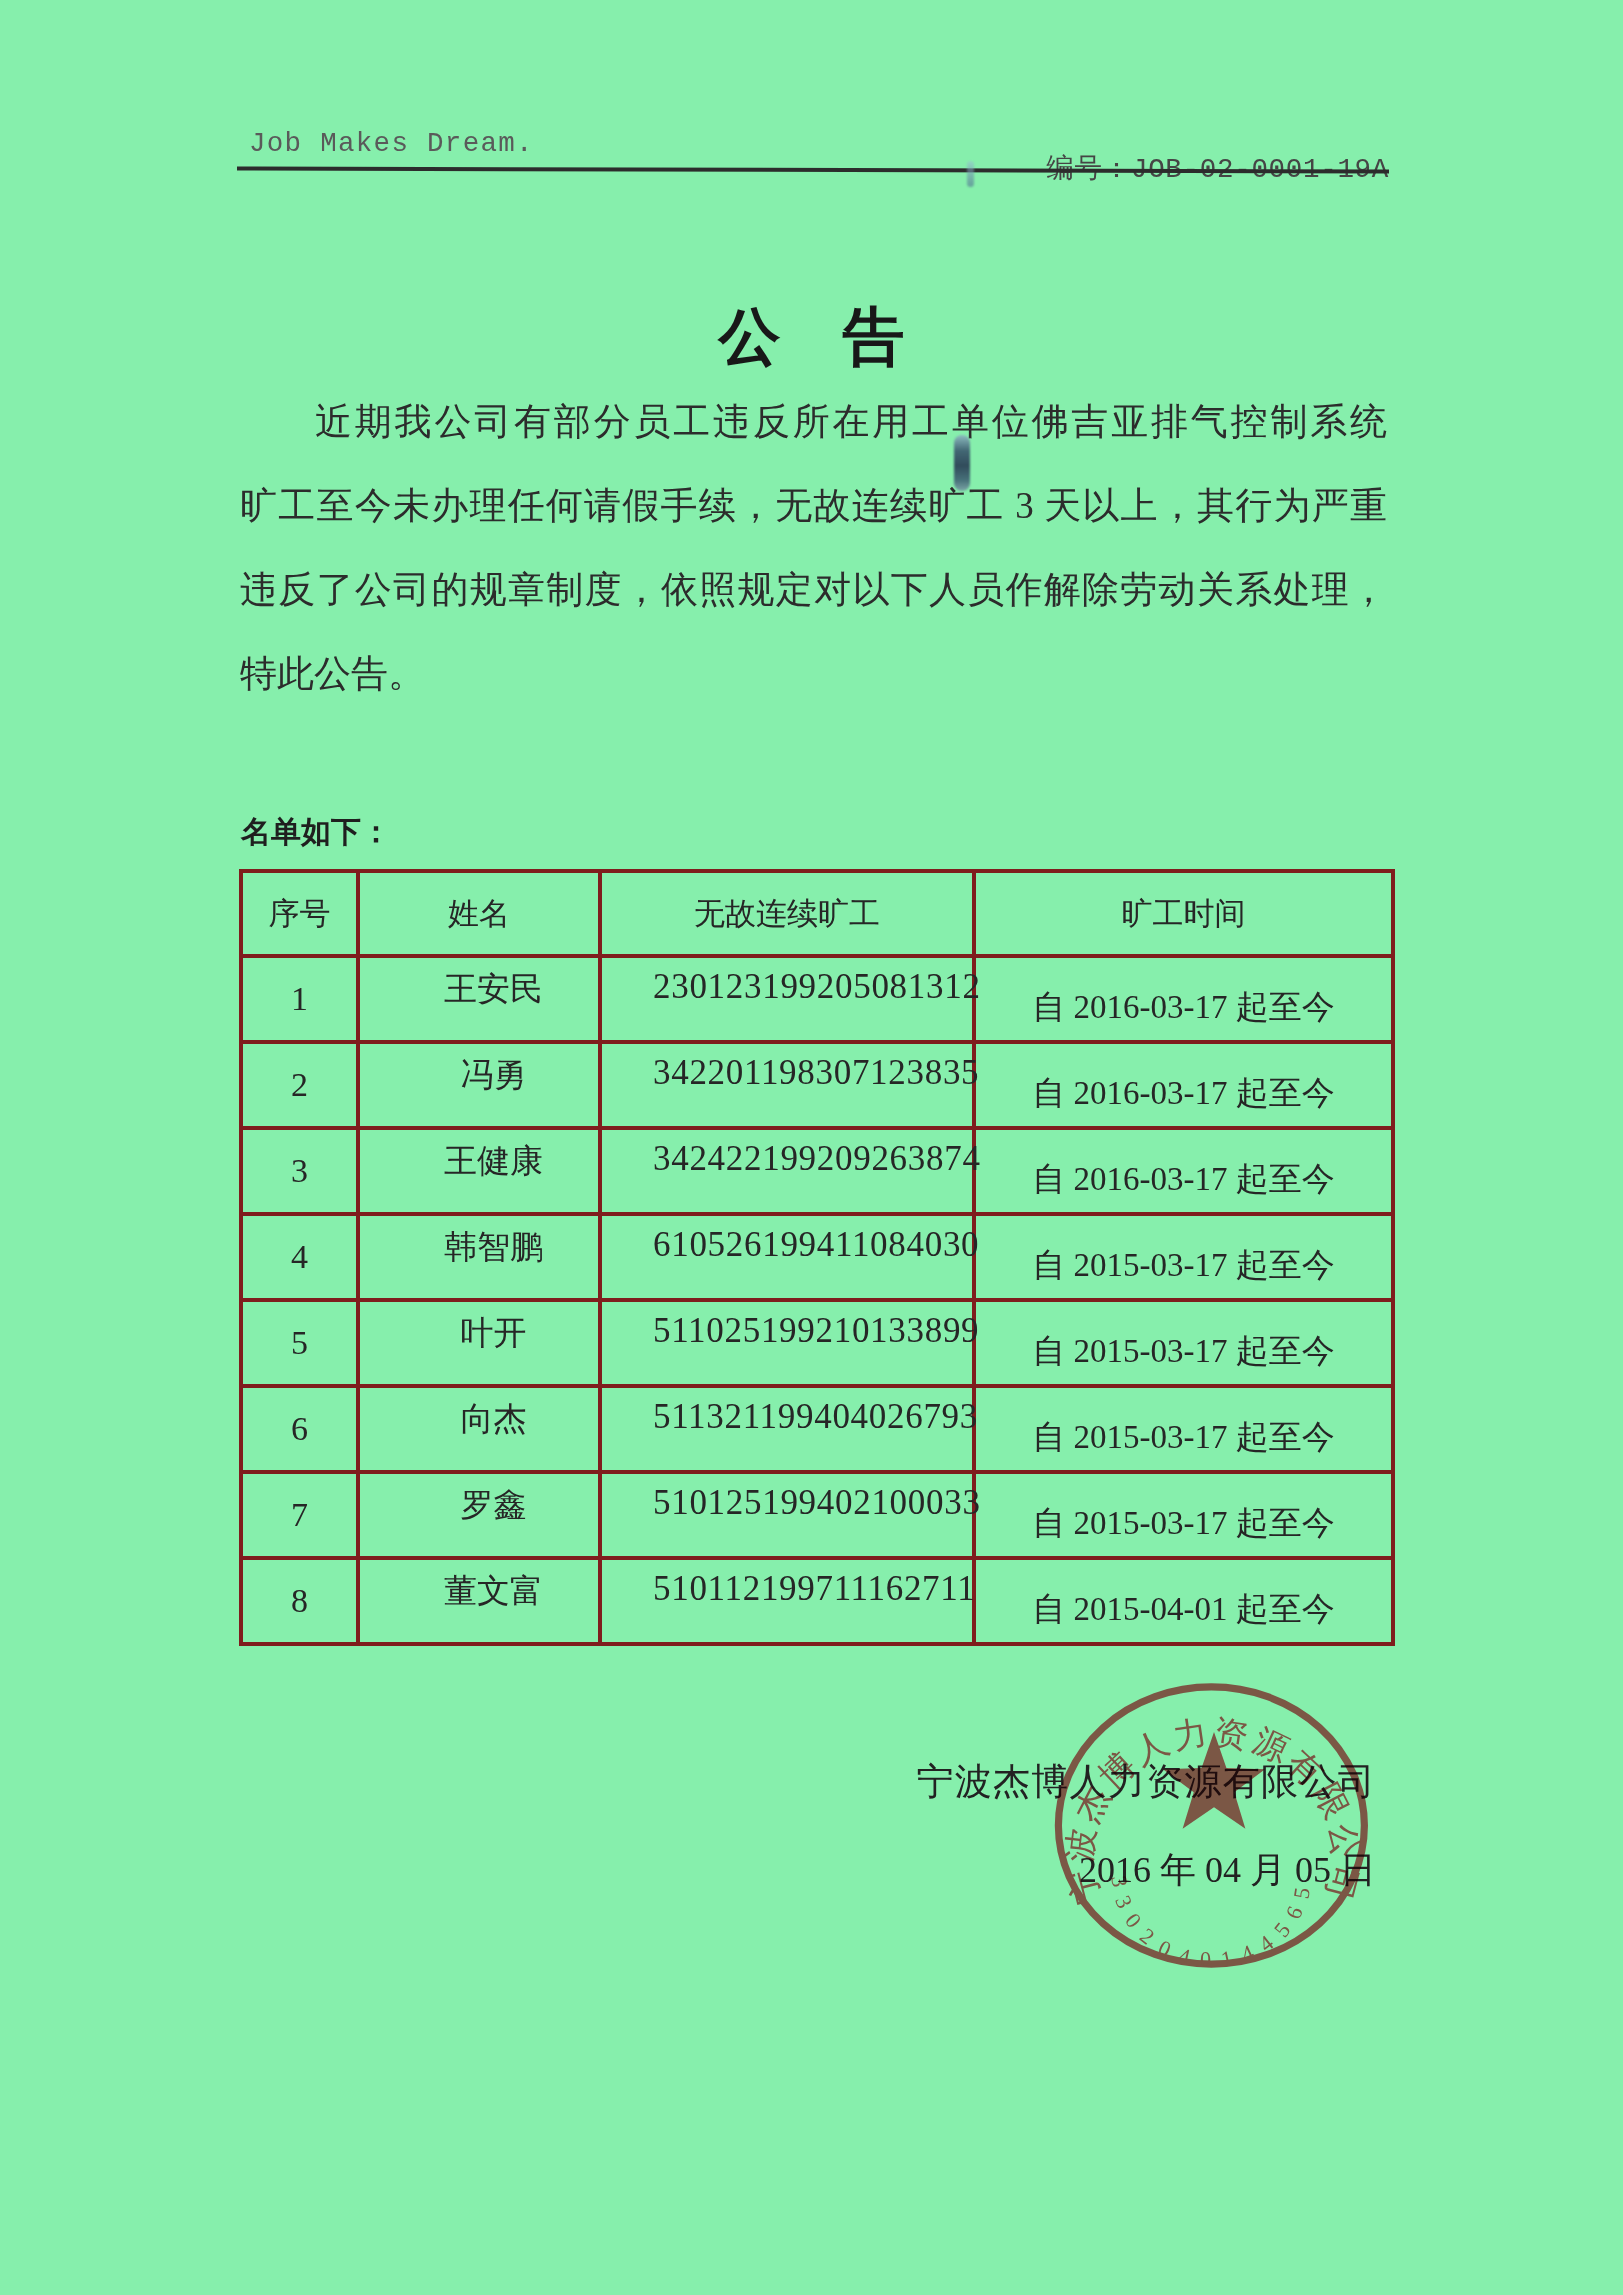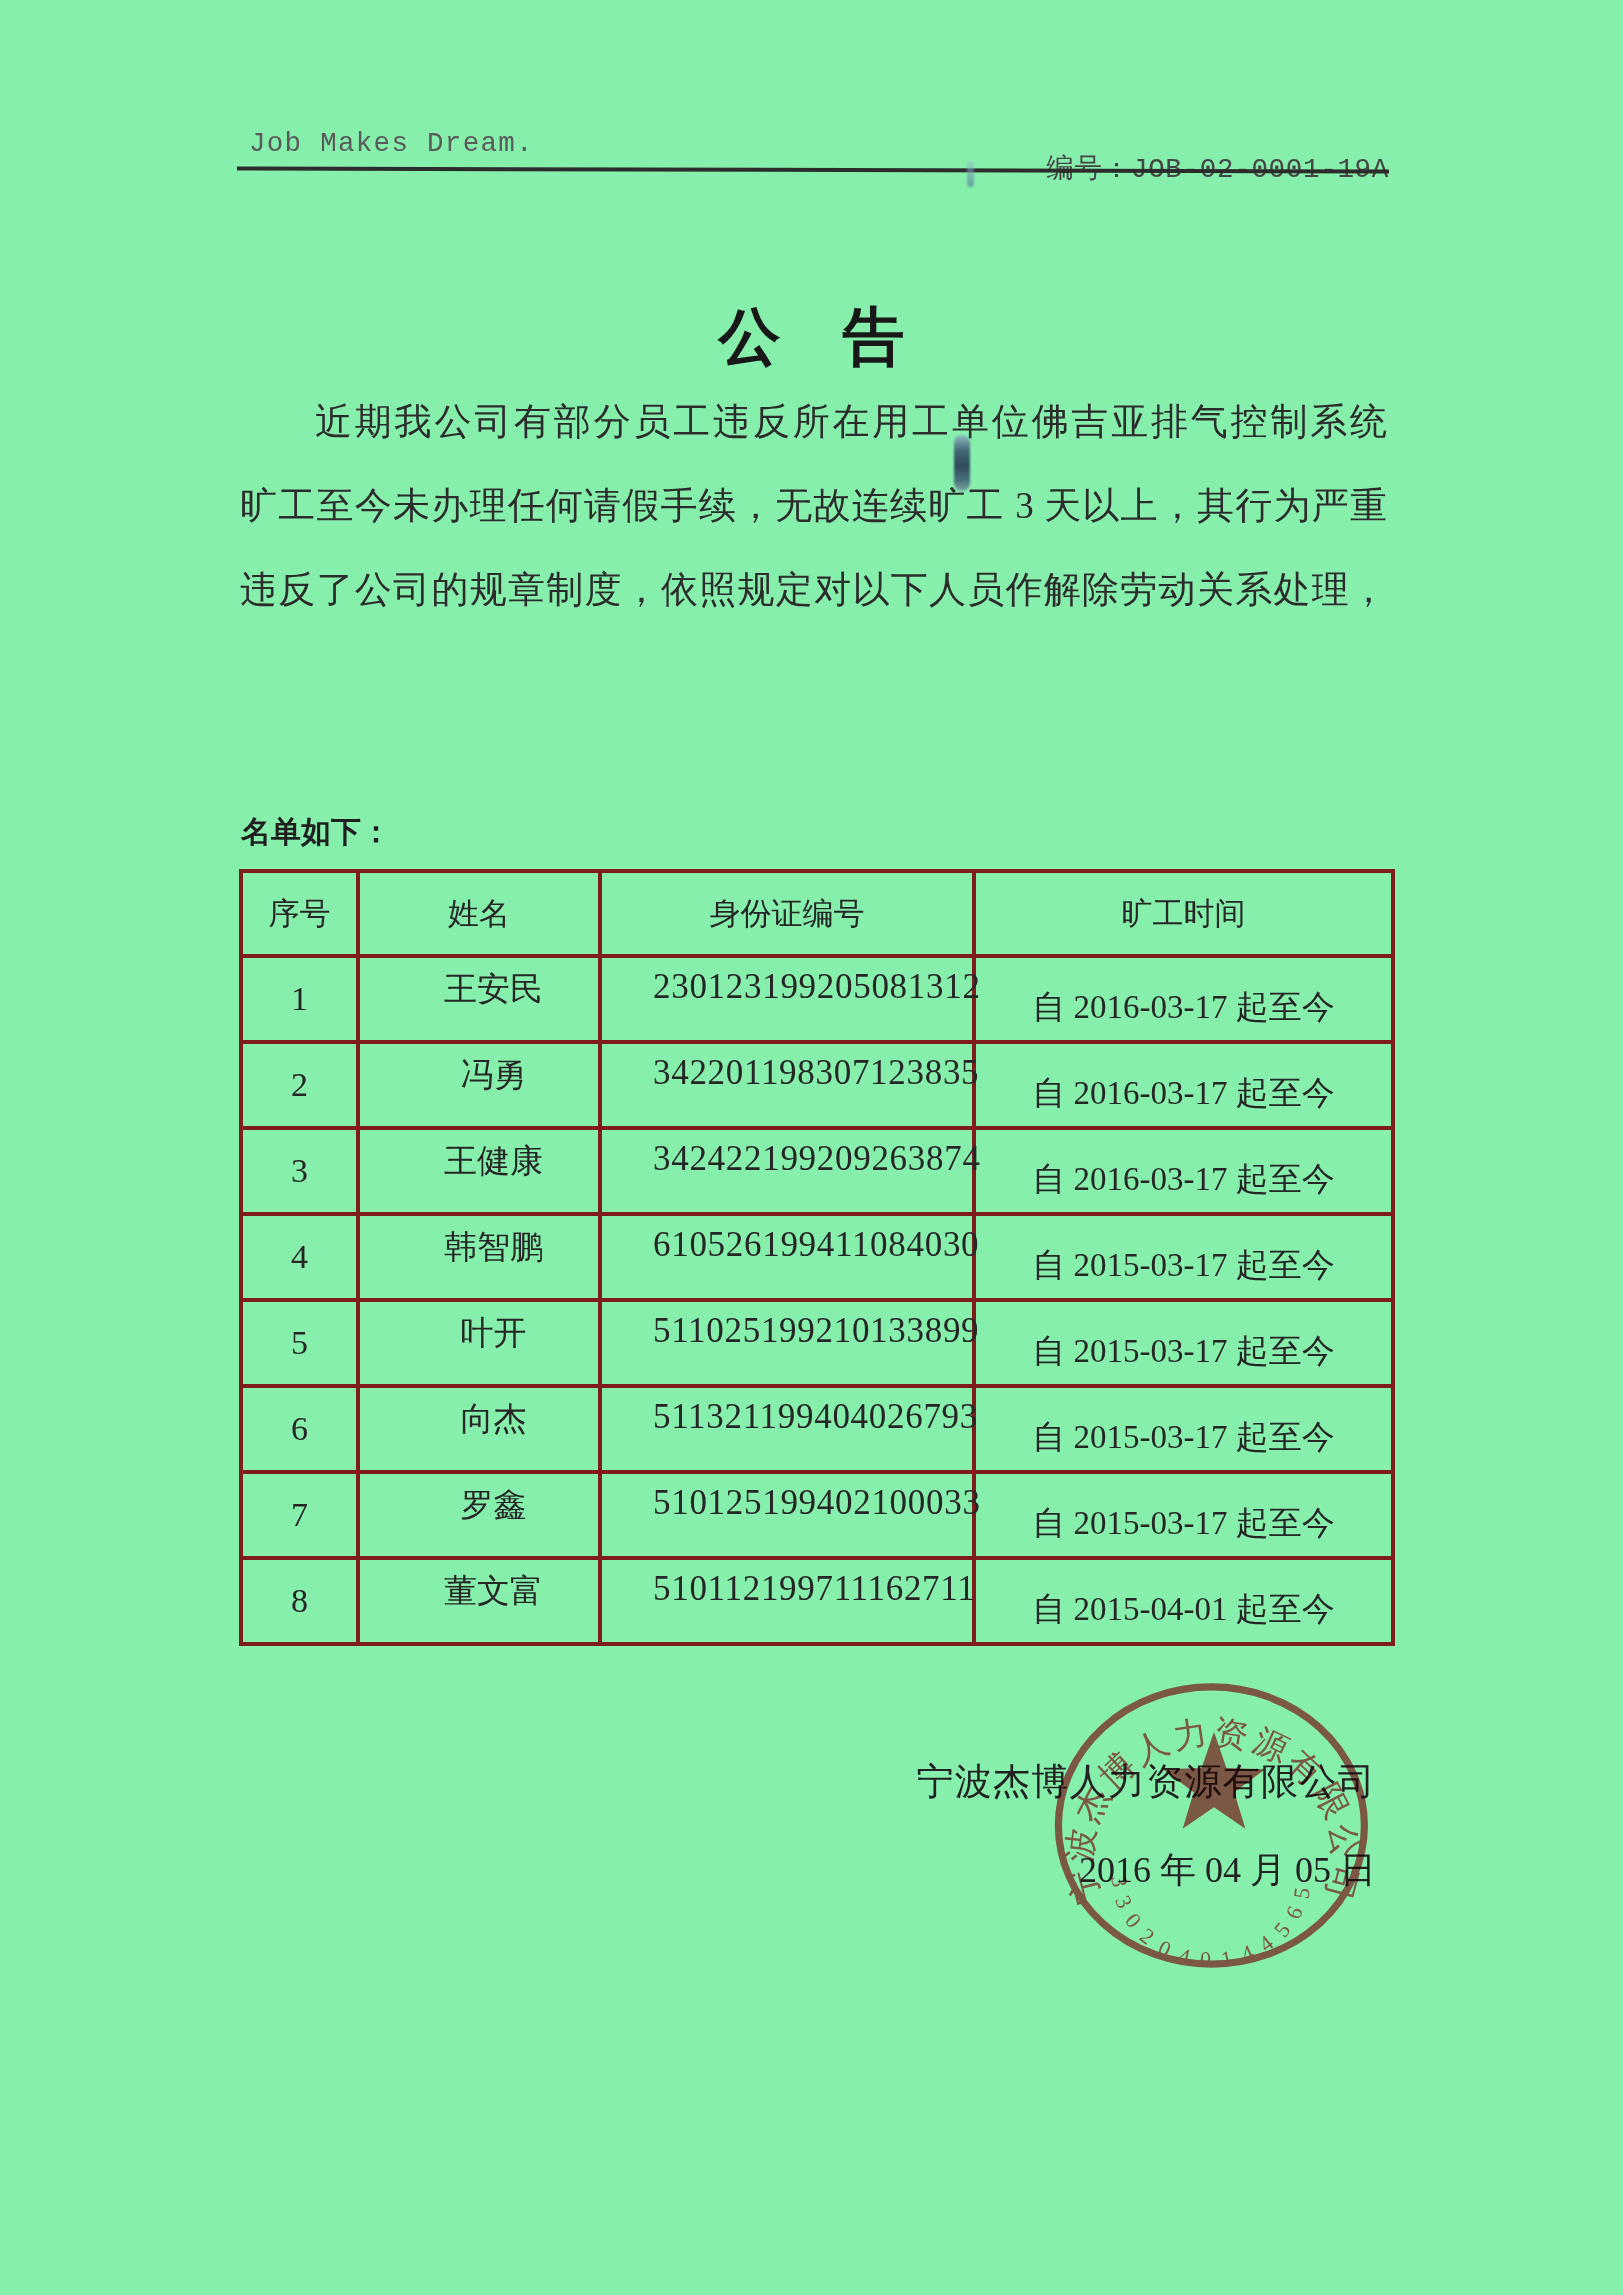--- a/index.html
+++ b/index.html
@@ -108,37 +108,38 @@
   <div class="doc-no">编号：JOB-02-0001-19A</div>
   <div class="header-rule"></div>
   <div class="smudge-small"></div>
 
   <div class="doc-title">公　告</div>
 
   <div class="body-text">
     <div class="body-line first">近期我公司有部分员工违反所在用工单位佛吉亚排气控制系统</div>
     <div class="body-line">旷工至今未办理任何请假手续，无故连续旷工 3 天以上，其行为严重</div>
     <div class="body-line">违反了公司的规章制度，依照规定对以下人员作解除劳动关系处理，</div>
+    <div class="body-line last">特此公告。</div>
   </div>
   <div class="smudge"></div>
 
   <div class="list-label">名单如下：</div>
 
   <table class="roster">
     <colgroup>
         <col class="c1">
         <col class="c2">
         <col class="c3">
         <col class="c4">
       </colgroup>
     <thead>
       <tr>
         <th>序号</th>
         <th>姓名</th>
-        <th>身份证编号</th>
+        <th>无故连续旷工</th>
         <th>旷工时间</th>
       </tr>
     </thead>
     <tbody>
       <tr>
         <td class="cell-no">1</td>
         <td class="cell-name">王安民</td>
         <td class="cell-id">230123199205081312</td>
         <td class="cell-period">自 2016-03-17 起至今</td>
       </tr>

